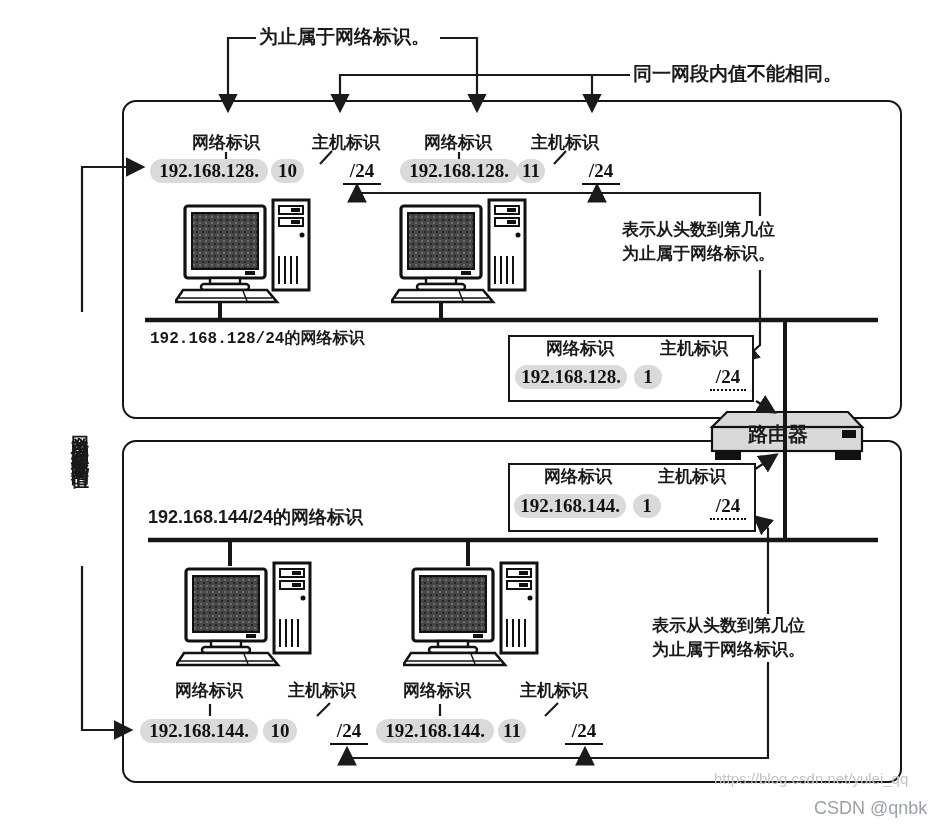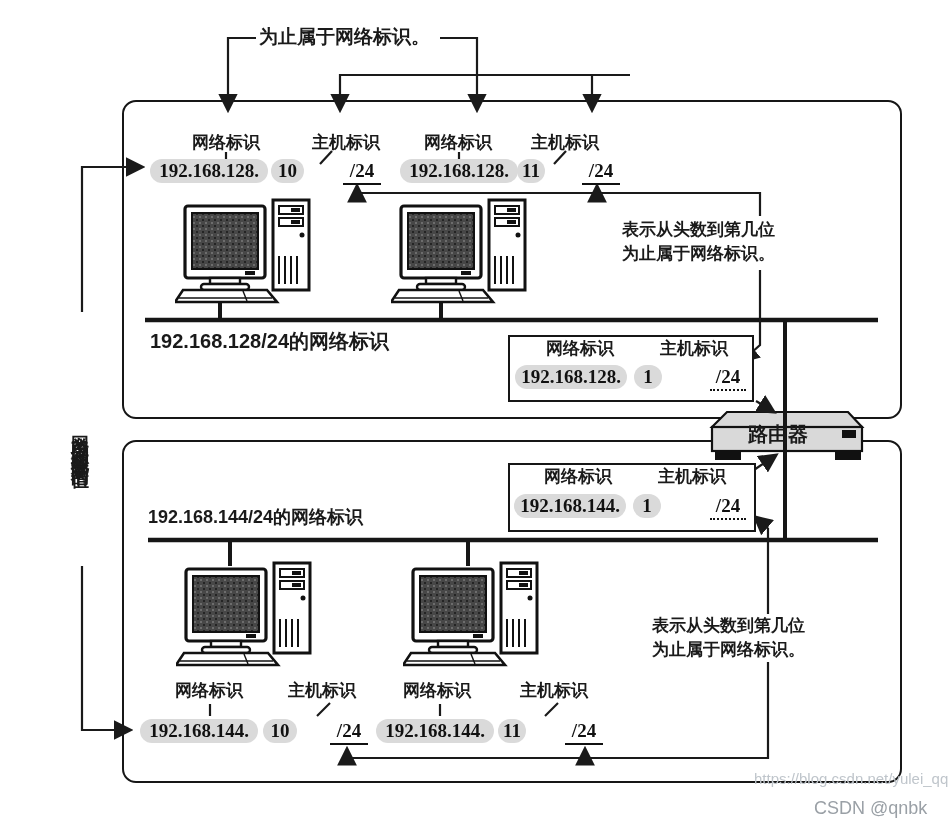--- a/index.html
+++ b/index.html
@@ -116,36 +116,37 @@
         <path d="M330,703 L317,716"></path>
       <path d="M440,704 V716"></path>   
         <path d="M558,703 L545,716"></path>
     </g>
   </svg>
 
   <div class="ibox" style="left:508px;top:335px;width:242px;height:63px;"></div>
   <div class="ibox" style="left:508px;top:463px;width:244px;height:65px;"></div>
 
   <div class="abs cn ann" style="left:256px;top:26px;">为止属于网络标识。</div>
+  <div class="abs cn ann" style="left:630px;top:63px;">同一网段内值不能相同。</div>
 
   <div class="abs cn vtext" style="left:52px;top:308px;width:40px;height:264px;">网段不同则必须配置不同的值</div>
 
   <div class="abs cn lbl" style="left:186px;top:133px;width:80px;">网络标识</div>
   <div class="abs cn lbl" style="left:306px;top:133px;width:80px;">主机标识</div>
   <div class="abs cn lbl" style="left:418px;top:133px;width:80px;">网络标识</div>
   <div class="abs cn lbl" style="left:525px;top:133px;width:80px;">主机标识</div>
 
   <div class="abs val hl" style="left:150px;top:159px;width:118px;">192.168.128.</div>
   <div class="abs val hl" style="left:271px;top:159px;width:33px;">10</div>
   <div class="abs val u-solid" style="left:343px;top:159px;width:38px;">/24</div>
   <div class="abs val hl" style="left:400px;top:159px;width:118px;">192.168.128.</div>
   <div class="abs val hl" style="left:517px;top:159px;width:28px;">11</div>
   <div class="abs val u-solid" style="left:582px;top:159px;width:38px;">/24</div>
 
-  <div class="abs cn" style="left:150px;top:328px;font-size:20px;white-space:nowrap;">192.168.128/24的网络标识</div>
+  <div class="abs cn" style="left:150px;top:328px;font-size:16px;white-space:nowrap;font-family:Liberation Mono, monospace;">192.168.128/24的网络标识</div>
 
   <div class="abs cn note" style="left:622px;top:218px;">
     <div>表示从头数到第几位</div>
     <div>为止属于网络标识。</div>
   </div>
 
   <div class="abs cn lbl" style="left:538px;top:339px;width:84px;">网络标识</div>
   <div class="abs cn lbl" style="left:652px;top:339px;width:84px;">主机标识</div>
   <div class="abs val hl" style="left:515px;top:365px;width:112px;">192.168.128.</div>
   <div class="abs val hl" style="left:634px;top:365px;width:28px;">1</div>
@@ -171,16 +172,16 @@
   <div class="abs cn lbl" style="left:397px;top:681px;width:80px;">网络标识</div>
   <div class="abs cn lbl" style="left:514px;top:681px;width:80px;">主机标识</div>
 
   <div class="abs val hl" style="left:140px;top:719px;width:118px;">192.168.144.</div>
   <div class="abs val hl" style="left:263px;top:719px;width:34px;">10</div>
   <div class="abs val u-solid" style="left:330px;top:719px;width:38px;">/24</div>
   <div class="abs val hl" style="left:376px;top:719px;width:118px;">192.168.144.</div>
   <div class="abs val hl" style="left:498px;top:719px;width:28px;">11</div>
   <div class="abs val u-solid" style="left:565px;top:719px;width:38px;">/24</div>
 
-  <div class="abs wm1" style="left:714px;top:770px;margin-left:40px;">https://blog.csdn.net/yulei_qq</div>
+  <div class="abs wm1" style="left:714px;top:770px;">https://blog.csdn.net/yulei_qq</div>
   <div class="abs wm2" style="left:814px;top:798px;text-align:right;">CSDN @qnbk</div>
 
 </div>
 
 </body></html>

